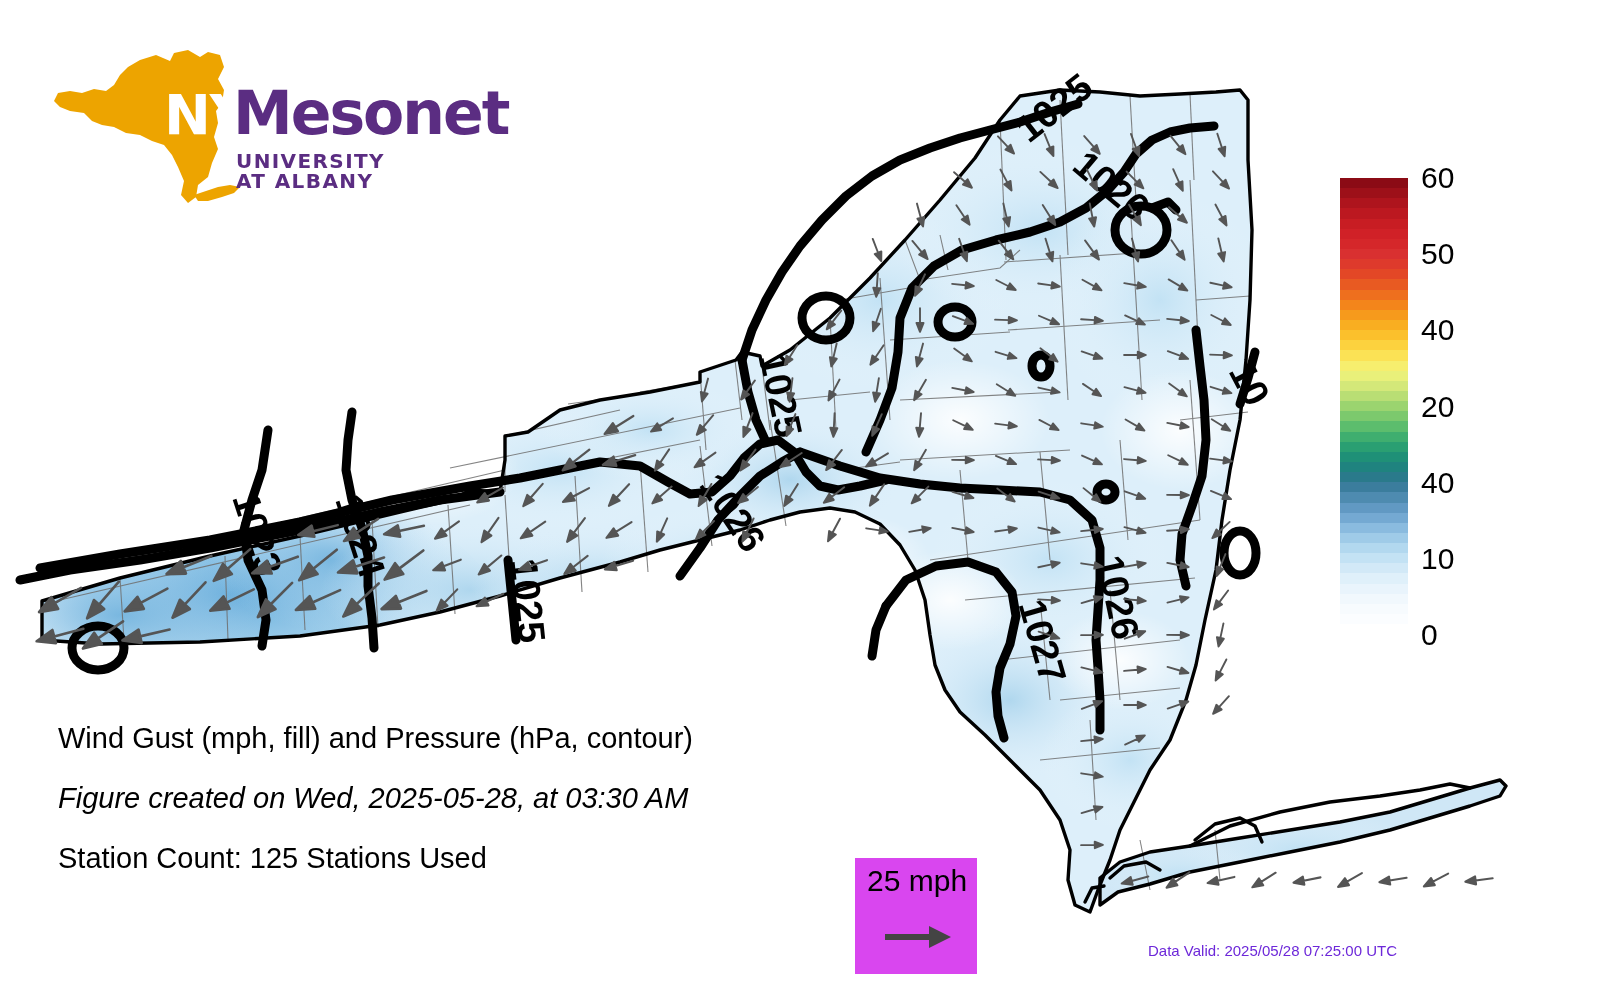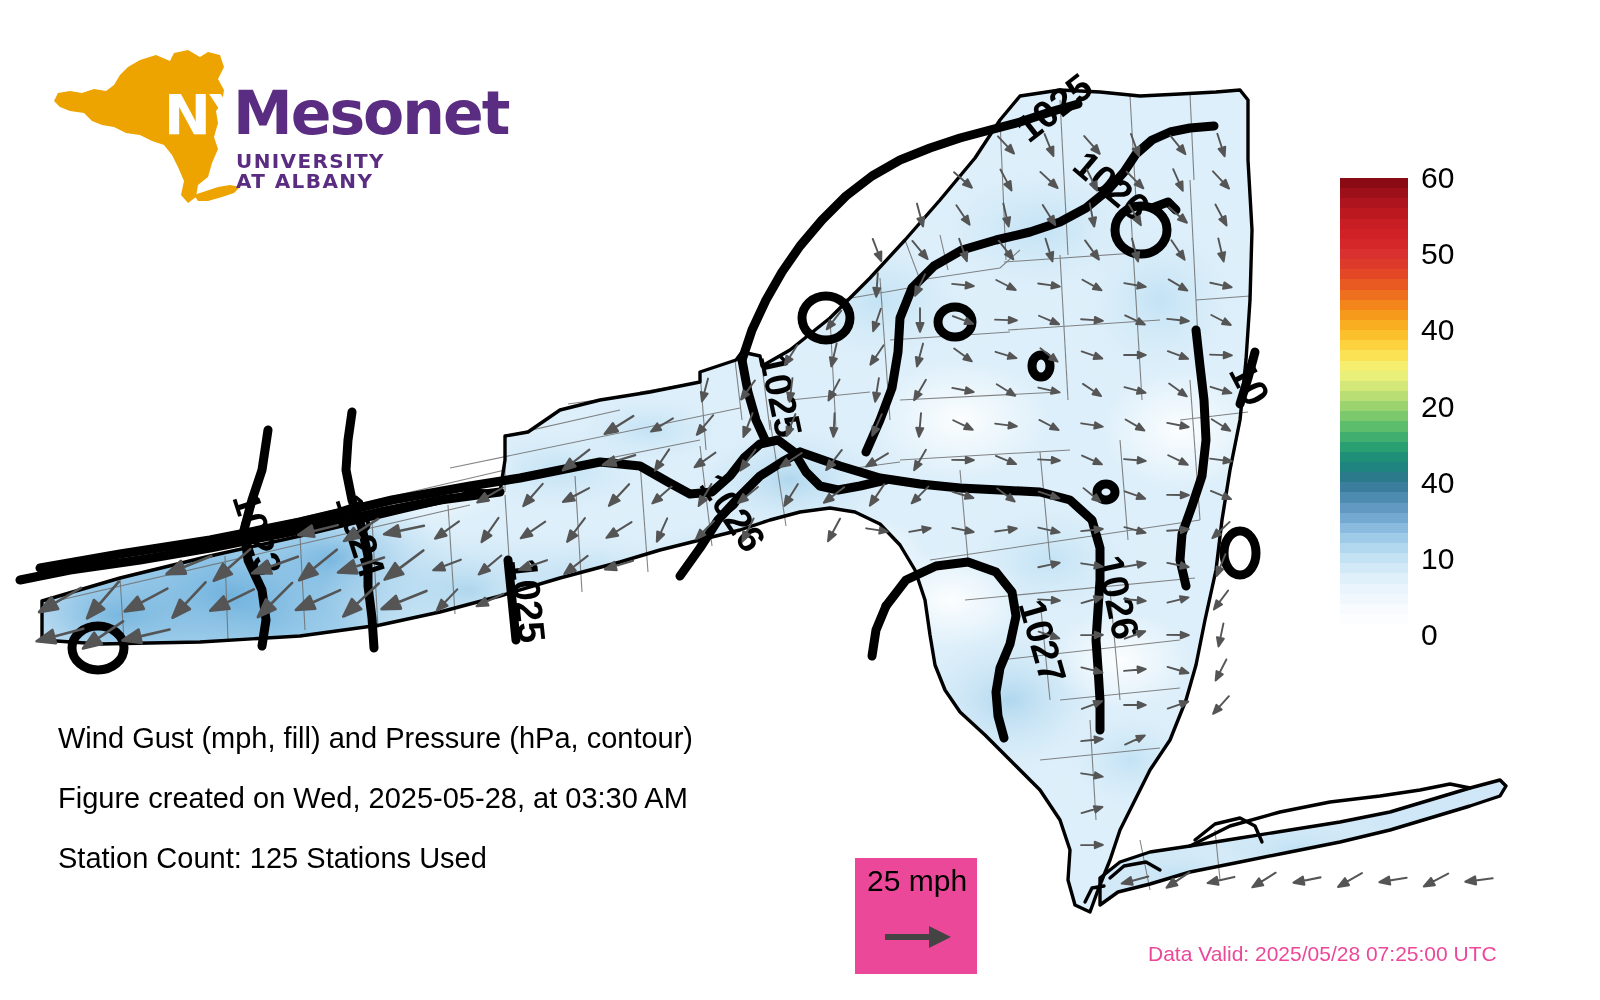--- a/index.html
+++ b/index.html
@@ -13,27 +13,27 @@
   .logo-nys{position:absolute;left:116px;top:42px;font-size:56px;font-weight:bold;
             color:#ffffff;letter-spacing:-1px;line-height:1;font-family:"DejaVu Sans", sans-serif;}
   .logo-meso{position:absolute;left:185px;top:38px;font-size:60px;font-weight:bold;
              color:#5b2d82;letter-spacing:-2px;line-height:1;font-family:"DejaVu Sans", sans-serif;}
   .logo-sub{position:absolute;left:188px;top:106px;font-size:20px;font-weight:bold;
             color:#5b2d82;letter-spacing:1.4px;line-height:1;font-family:"DejaVu Sans", sans-serif;}
 
   
   .caption{position:absolute;left:47px;font-size:29px;white-space:nowrap;color:#000;margin-left:11px;}
   #cap1{top:722px;}
-  #cap2{top:782px;}
+  #cap2{top:782px;font-style:italic;}
   #cap3{top:842px;}
 
-  #data-valid{position:absolute;left:1148px;top:942px;font-size:21px;white-space:nowrap;color:#ec4899;}
+  #data-valid{position:absolute;left:1148px;top:942px;font-size:15px;white-space:nowrap;color:#6d28d9;}
 
   
-  #wind-key{position:absolute;left:855px;top:858px;width:122px;height:116px;background:#ec4899;}
+  #wind-key{position:absolute;left:855px;top:858px;width:122px;height:116px;background:#d946ef;}
   #wind-key .wk-label{position:absolute;left:12px;top:6px;font-size:30px;color:#000;white-space:nowrap;}
   #wind-key .wk-arrow{position:absolute;left:30px;top:66px;width:66px;height:26px;}
 
   
   #colorbar{position:absolute;left:1340px;top:178px;width:68px;height:457px;}
   #colorbar .band{width:100%;}
   #cb-ticks{position:absolute;left:1421px;top:160px;width:80px;height:500px;}
   #cb-ticks .tk{position:absolute;font-size:30px;color:#000;line-height:1;}
 
   

